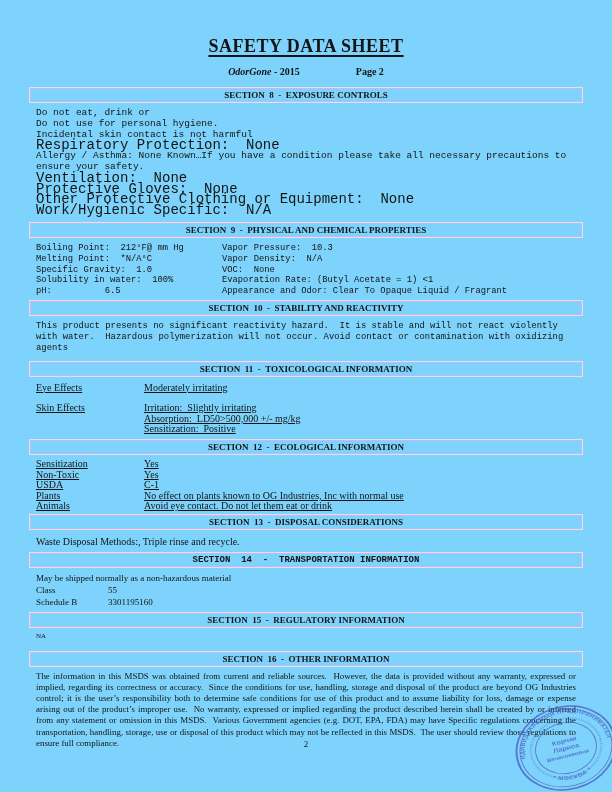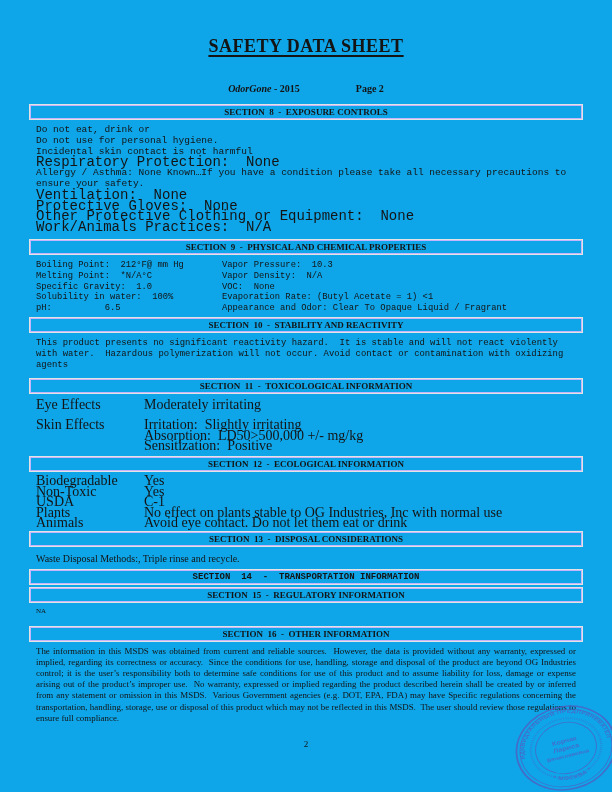--- a/index.html
+++ b/index.html
@@ -1,45 +1,45 @@
 <!DOCTYPE html>
 <html style="--stamp-color: #4e63c4;"><head>
 <meta charset="utf-8">
 <style>
   :root { --stamp-color:#4e63c4; }
   html,body { margin:0; padding:0; background:#ffffff; }
   .page {
     position:relative; width:612px; height:792px; margin:0 auto;
-    background:#0ea5e9; overflow:hidden; color:#141414;
+    background:#7dd3fc; overflow:hidden; color:#141414;
     font-family:"Liberation Serif","DejaVu Serif",serif;
   }
   .doc-title {
     margin-top:36px; text-align:center; font-size:18px; font-weight:bold;
     letter-spacing:.5px; line-height:20px;
   }
   .doc-title span { text-decoration:underline; text-decoration-thickness:1.5px; text-underline-offset:3px; }
   .subtitle-row {
-    margin-top:27px; display:flex; justify-content:center; gap:56px;
+    margin-top:10px; display:flex; justify-content:center; gap:56px;
     font-size:10px; font-weight:bold; line-height:12px;
   }
   .product-name { font-style:italic; }
   .ws { white-space:pre-wrap; }
   .sec-box {
     margin:0 30px; border:1px solid #c4b5fd; box-shadow:0 0 0 1px #e3e3e3;
     text-align:center; font-weight:bold; font-size:9px; line-height:12px; height:12px;
     white-space:pre; overflow:hidden;
   }
   .content { margin:0 36px; }
   .t-md { font-size:9.5px; line-height:10.8px; }
   .t-sm { font-size:14px; line-height:10.8px; }
   .t-xs { font-size:7px;   line-height:10.6px; }
   .line { display:block; white-space:pre-wrap; }
   .grid-2col { display:grid; grid-template-columns:186px 1fr; grid-auto-flow:column; grid-template-rows:repeat(5,10.8px); font-size:8.8px; }
   .grid-2col .line { line-height:10.8px; }
-  .pair-row { display:grid; grid-template-columns:108px 1fr; font-size:14px; line-height:10.6px; }
+  .pair-row { display:grid; grid-template-columns:108px 1fr; font-size:10px; line-height:10.6px;text-decoration:underline; }
   .pair-row-narrow { display:grid; grid-template-columns:72px 1fr; font-size:9px; line-height:12.5px; }
   .para { font-size:8.9px; line-height:11.2px; white-space:pre-wrap; }
   .just { text-align:justify; } .mt3{margin-top:3px;} .mt4{margin-top:4px;} .mt5{margin-top:5px;}
   .mt6{margin-top:6px;font-family:Liberation Mono, monospace;} .mt7{margin-top:7px;} .mt10{margin-top:10px;}
   .page-number {
     position:absolute; left:0; right:0; top:739px; text-align:center; font-size:9px;
   }
   .stamp {
     position:absolute; left:514px; top:705px; width:104px; height:86px;
     transform:rotate(-14deg); opacity:.82; pointer-events:none;
@@ -67,21 +67,21 @@
   <div class="sec-box mt10">SECTION  8  -  EXPOSURE CONTROLS</div>
   <div class="content mt6">
     <span class="line t-md">Do not eat, drink or</span>
     <span class="line t-md">Do not use for personal hygiene.</span>
     <span class="line t-md">Incidental skin contact is not harmful</span>
     <span class="line t-sm">Respiratory Protection:  None</span>
     <span class="line t-md">Allergy / Asthma: None Known…If you have a condition please take all necessary precautions to ensure your safety.</span>
     <span class="line t-sm">Ventilation:  None</span>
     <span class="line t-sm">Protective Gloves:  None</span>
     <span class="line t-sm">Other Protective Clothing or Equipment:  None</span>
-    <span class="line t-sm">Work/Animals Practices:  N/A</span>
+    <span class="line t-sm">Work/Hygienic Specific:  N/A</span>
   </div>
 
   <div class="sec-box mt7">SECTION  9  -  PHYSICAL AND CHEMICAL PROPERTIES</div>
   <div class="content grid-2col mt6">
     <span class="line">Boiling Point:  212°F@ mm Hg</span>
     <span class="line">Melting Point:  *N/A°C</span>
     <span class="line">Specific Gravity:  1.0</span>
     <span class="line">Solubility in water:  100%</span>
     <span class="line">pH:          6.5</span>
     <span class="line">Vapor Pressure:  10.3</span>
@@ -106,47 +106,58 @@
         <span class="line">Irritation:  Slightly irritating</span>
         <span class="line">Absorption:  LD50&gt;500,000 +/- mg/kg</span>
         <span class="line">Sensitization:  Positive</span>
       </span>
     </div>
   </div>
 
   <div class="sec-box mt5">SECTION  12  -  ECOLOGICAL INFORMATION</div>
   <div class="content mt5">
     <div class="pair-row">
-      <span>Biodegradable</span>
+      <span>Sensitization</span>
       <span>Yes</span>
     </div>
     <div class="pair-row">
       <span>Non-Toxic</span>
       <span>Yes</span>
     </div>
     <div class="pair-row t-xs">
       <span>USDA</span>
       <span>C-1</span>
     </div>
     <div class="pair-row">
       <span>Plants</span>
-      <span>No effect on plants stable to OG Industries, Inc with normal use</span>
+      <span>No effect on plants known to OG Industries, Inc with normal use</span>
     </div>
     <div class="pair-row">
       <span>Animals</span>
       <span>Avoid eye contact. Do not let them eat or drink</span>
     </div>
   </div>
 
   <div class="sec-box mt3">SECTION  13  -  DISPOSAL CONSIDERATIONS</div>
   <div class="content mt7">
     <span class="line" style="font-size:10px; line-height:11px;">Waste Disposal Methods:, Triple rinse and recycle.</span>
   </div>
 
   <div class="sec-box mt6">SECTION  14  -  TRANSPORTATION INFORMATION</div>
+  <div class="content mt5">
+    <span class="line" style="font-size:9px; line-height:12px;">May be shipped normally as a non-hazardous material</span>
+    <div class="pair-row-narrow">
+      <span>Class</span>
+      <span>55</span>
+    </div>
+    <div class="pair-row-narrow">
+      <span>Schedule B</span>
+      <span>3301195160</span>
+    </div>
+  </div>
 
   <div class="sec-box mt4">SECTION  15  -  REGULATORY INFORMATION</div>
   <div class="content mt4">
     <span class="line t-xs">NA</span>
   </div>
 
   <div class="sec-box mt10">SECTION  16  -  OTHER INFORMATION</div>
   <div class="content para just mt5">The information in this MSDS was obtained from current and reliable sources.  However, the data is provided without any warranty, expressed or implied, regarding its correctness or accuracy.  Since the conditions for use, handling, storage and disposal of the product are beyond OG Industries control; it is the user’s responsibility both to determine safe conditions for use of this product and to assume liability for loss, damage or expense arising out of the product’s improper use.  No warranty, expressed or implied regarding the product described herein shall be created by or inferred from any statement or omission in this MSDS.  Various Government agencies (e.g. DOT, EPA, FDA) may have Specific regulations concerning the transportation, handling, storage, use or disposal of this product which may not be reflected in this MSDS.  The user should review those regulations to ensure full compliance.</div>
 
   <div class="page-number">2</div>

